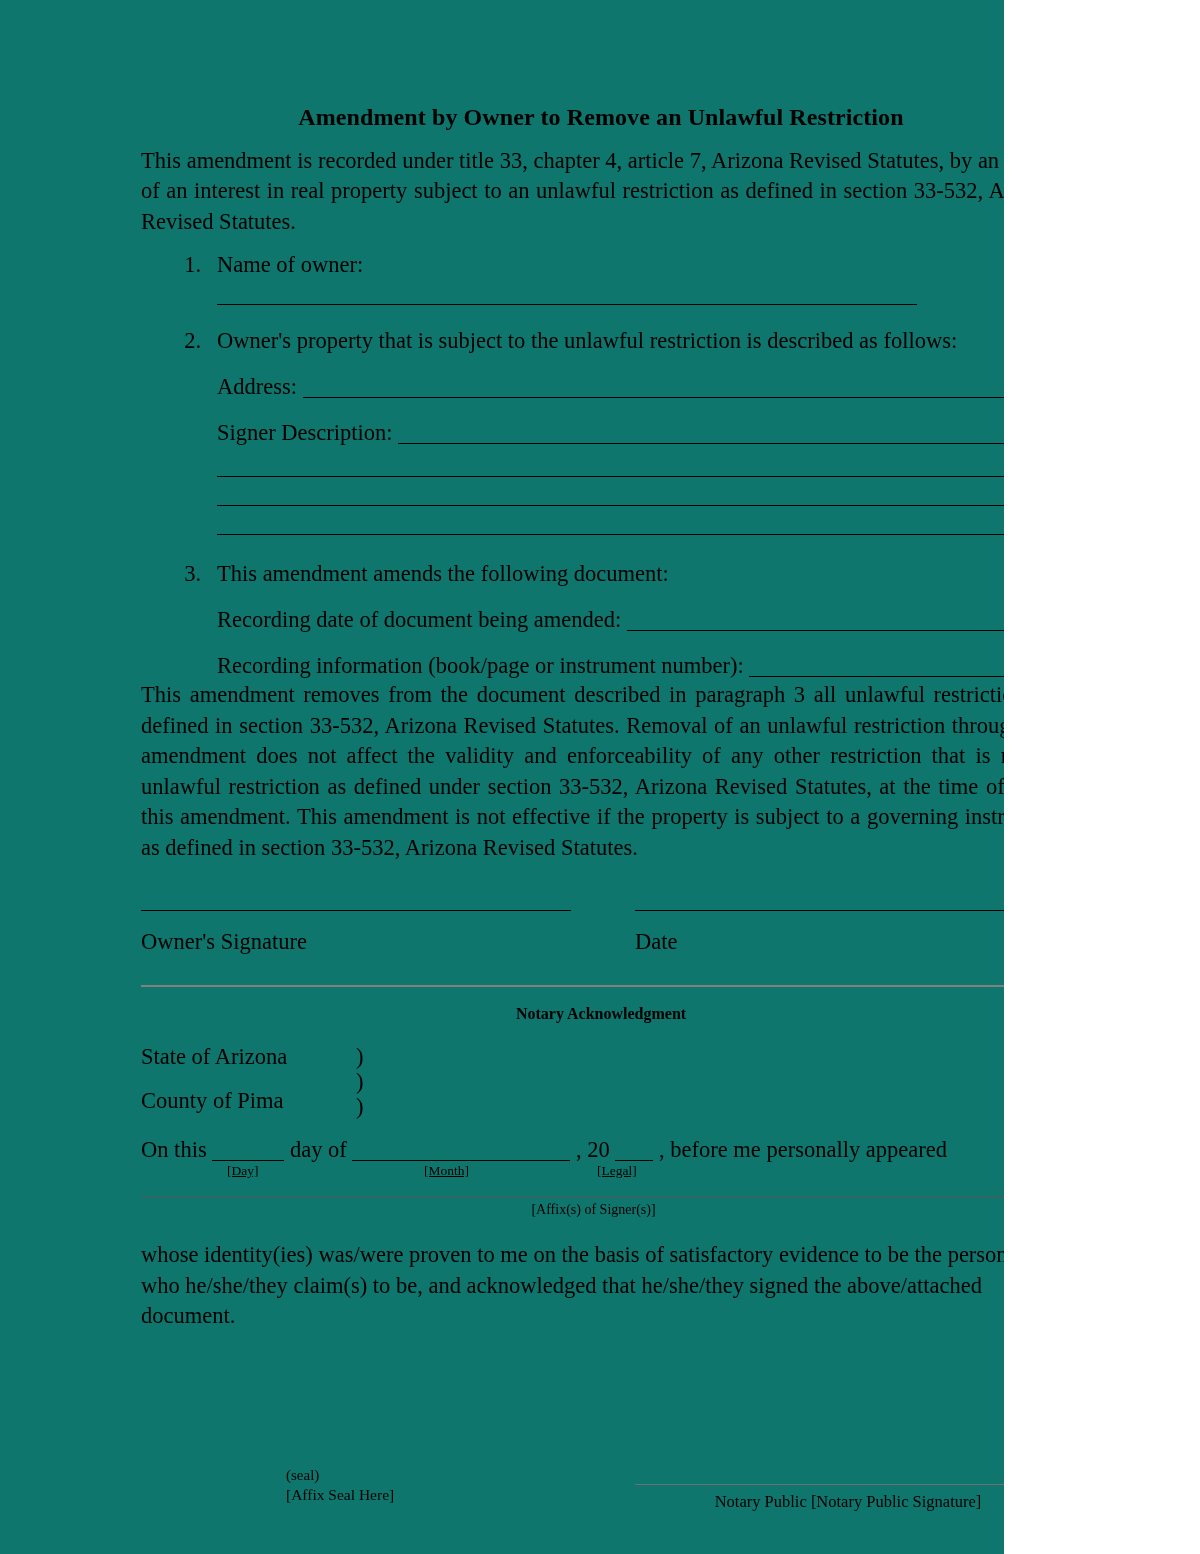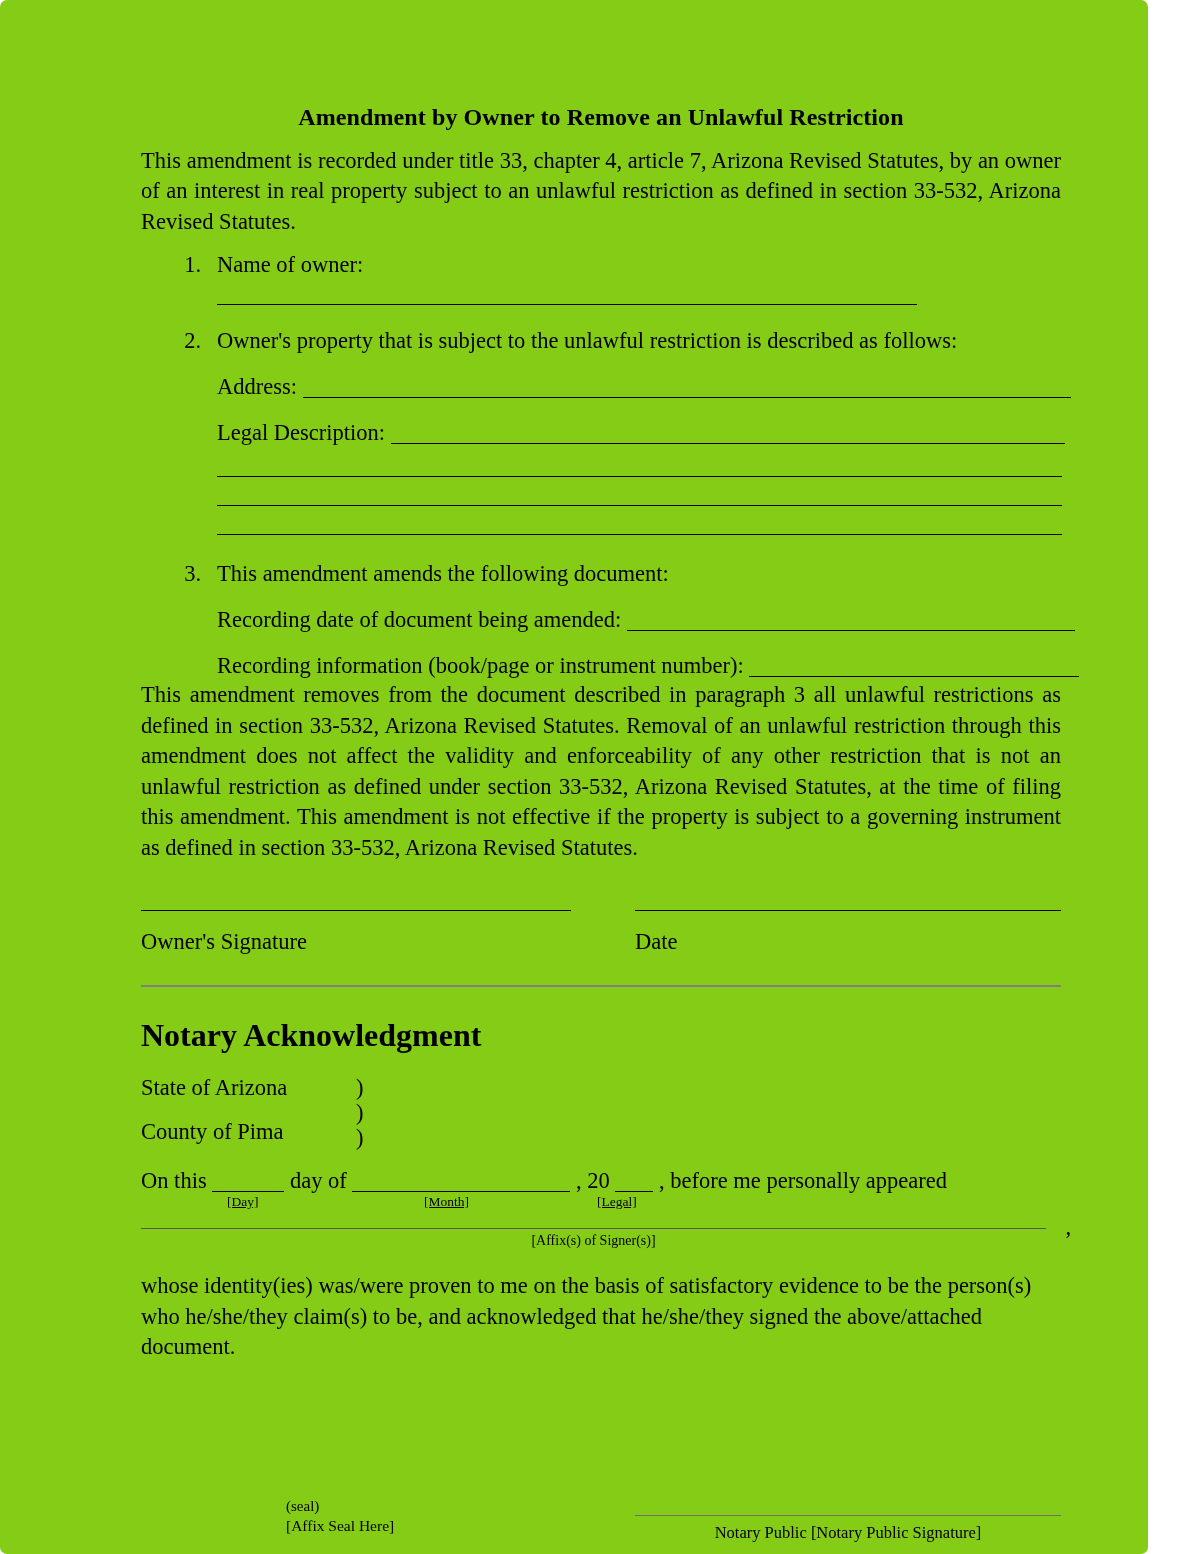--- a/index.html
+++ b/index.html
@@ -7,25 +7,24 @@
     margin: 0;
     padding: 0;
     background: #ffffff;
   }
   body {
     font-family: "Liberation Serif", "DejaVu Serif", serif;
     color: #000000;
   }
   #page {
     position: relative;
-    width: 1148px;
+    width: 1004px;
     height: 1554px;
-    background: #84cc16;
+    background: #0f766e;
     overflow: hidden;
-    border-radius: 7px;
   }
   .doc {
     position: absolute;
     left: 141px;
     top: 103px;
     width: 920px;
   }
   .doc-title {
     text-align: center;
     font-weight: bold;
@@ -106,23 +105,24 @@
     margin-top: 17px;
     line-height: 1.2;
   }
   .divider {
     margin-top: 30px;
     border-top: 2px solid #808080;
     height: 0;
     width: 920px;
   }
   .notary-title {
+    text-align: center;
     font-weight: bold;
-    font-size: 32px;
-    margin-top: 30px;
+    font-size: 16px;
+    margin-top: 18px;
   }
   .venue {
     margin-top: 20px;
     font-size: 22.5px;
     line-height: 1.25;
     position: relative;
     height: 86px;
   }
   .venue .v-state { position: absolute; left: 0; top: 0; }
   .venue .v-county { position: absolute; left: 0; top: 44px; }
@@ -228,21 +228,21 @@
       </li>
 
     </ol>
 
     <div class="subline">
       <span class="lbl">Address:</span>
       <span class="fill" style="width:768px"></span>
     </div>
 
     <div class="subline">
-      <span class="lbl">Legal Description:</span>
+      <span class="lbl">Signer Description:</span>
       <span class="fill" style="width:674px"></span>
     </div>
 
     <div class="blankrow"></div>
     <div class="blankrow"></div>
     <div class="blankrow"></div>
 
     <ol class="items" style="margin-top:24px">
       <li style="margin-bottom:0">
         <span class="num">3.</span>

